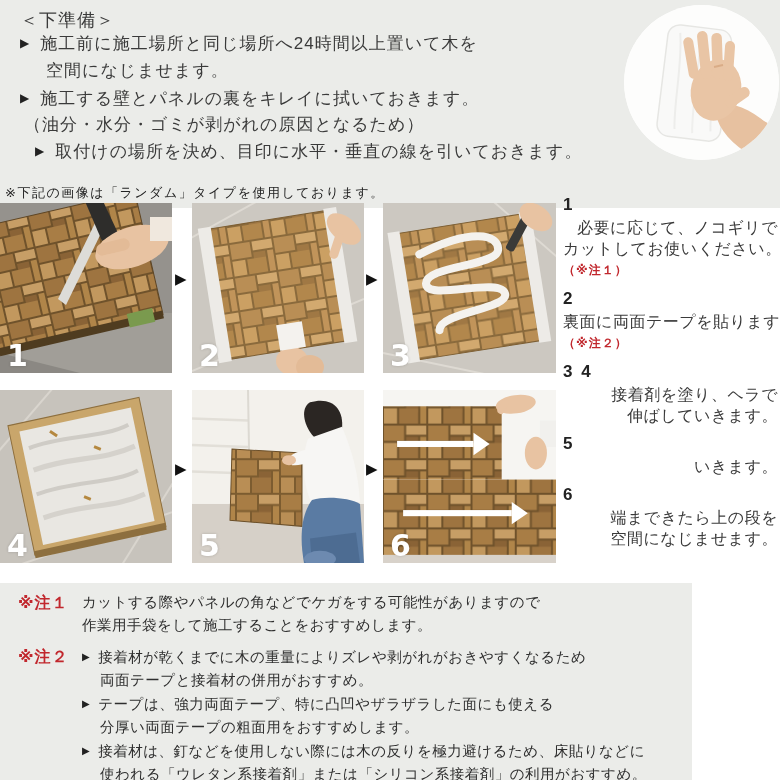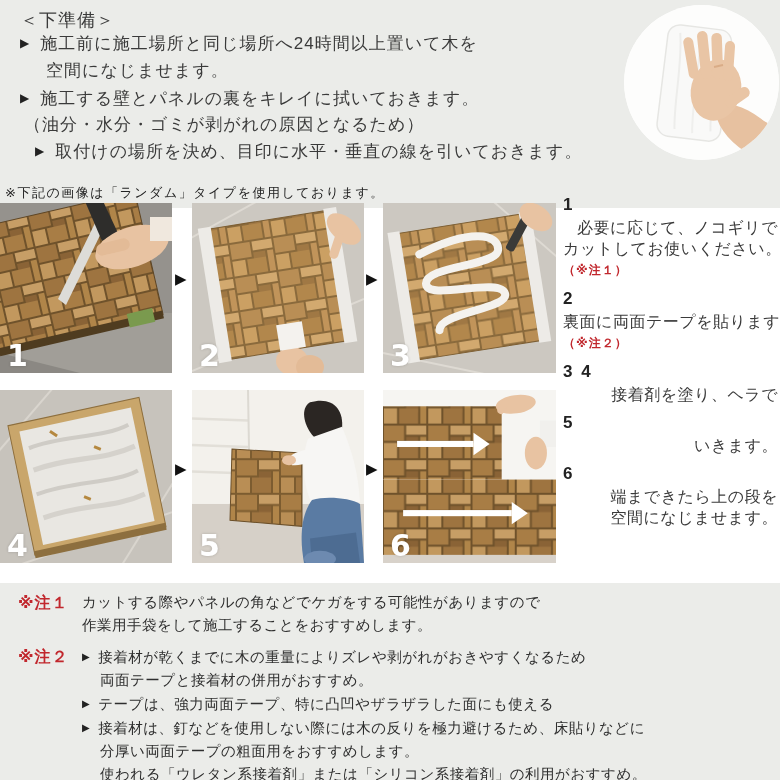--- a/index.html
+++ b/index.html
@@ -18,21 +18,21 @@
   .photo-num{position:absolute;left:7px;bottom:2px;color:#fff;font-size:30px;font-weight:bold;
              font-family:"DejaVu Sans",sans-serif;line-height:1;text-shadow:0 0 3px rgba(0,0,0,.18);}
   .gal-arrow{position:absolute;font-size:15px;color:#111;}
   
   .steps{position:absolute;left:563px;top:193px;width:215px;}
   .step-num{font-size:17px;font-weight:bold;color:#222;line-height:24px;letter-spacing:2px;}
   .step-line{font-size:16px;line-height:21px;letter-spacing:0.5px;color:#3a3a3a;white-space:nowrap;text-align:right;}
   .step-note{font-size:12px;line-height:22px;font-weight:bold;color:#c1272d;letter-spacing:1px;}
   .step{margin-bottom:6px;}
   
-  .footnotes{position:absolute;left:0;top:583px;width:780px;height:197px;background:#ebece9;
+  .footnotes{position:absolute;left:0;top:583px;width:692px;height:197px;background:#ebece9;
              box-sizing:border-box;padding:8px 0 0 18px;}
   .fn-row{display:flex;margin-bottom:8px;}
   .fn-label{width:64px;flex:0 0 64px;font-size:16px;font-weight:bold;color:#c1272d;line-height:23px;letter-spacing:1px;}
   .fn-content{margin-left:0;}
   .fn-line{font-size:14.5px;line-height:23px;letter-spacing:0.5px;color:#2e2e2e;white-space:nowrap;}
   .fn-bullet-line .tri2{display:inline-block;font-size:10px;color:#222;margin-right:8px;vertical-align:2px;}
   .fn-indent{padding-left:18px;}
 </style>
 </head>
 <body>
@@ -282,20 +282,21 @@
       <div class="step-note">（※注１）</div>
     </div>
     <div class="step">
       <div class="step-num">2</div>
       <div class="step-line">裏面に両面テープを貼ります。</div>
       <div class="step-note">（※注２）</div>
     </div>
     <div class="step">
       <div class="step-num">3 4</div>
       <div class="step-line">接着剤を塗り、ヘラで</div>
+      <div class="step-line">伸ばしていきます。</div>
     </div>
     <div class="step">
       <div class="step-num">5</div>
       <div class="step-line">いきます。</div>
     </div>
     <div class="step">
       <div class="step-num">6</div>
       <div class="step-line">端まできたら上の段を</div>
       <div class="step-line">空間になじませます。</div>
     </div>
@@ -312,22 +313,22 @@
     <div class="fn-row">
       <div class="fn-label">※注２</div>
       <div class="fn-content">
         <div class="fn-line fn-bullet-line">
           <span class="tri2">▶</span><span>接着材が乾くまでに木の重量によりズレや剥がれがおきやすくなるため</span>
         </div>
         <div class="fn-line fn-indent">両面テープと接着材の併用がおすすめ。</div>
         <div class="fn-line fn-bullet-line">
           <span class="tri2">▶</span><span>テープは、強力両面テープ、特に凸凹やザラザラした面にも使える</span>
         </div>
+        <div class="fn-line fn-indent">分厚い両面テープの粗面用をおすすめします。</div>
         <div class="fn-line fn-bullet-line">
           <span class="tri2">▶</span><span>接着材は、釘などを使用しない際には木の反りを極力避けるため、床貼りなどに</span>
         </div>
-        <div class="fn-line fn-indent">分厚い両面テープの粗面用をおすすめします。</div>
         <div class="fn-line fn-indent">使われる「ウレタン系接着剤」または「シリコン系接着剤」の利用がおすすめ。</div>
       </div>
     </div>
   </section>
 
 </div>
 
 </body></html>

